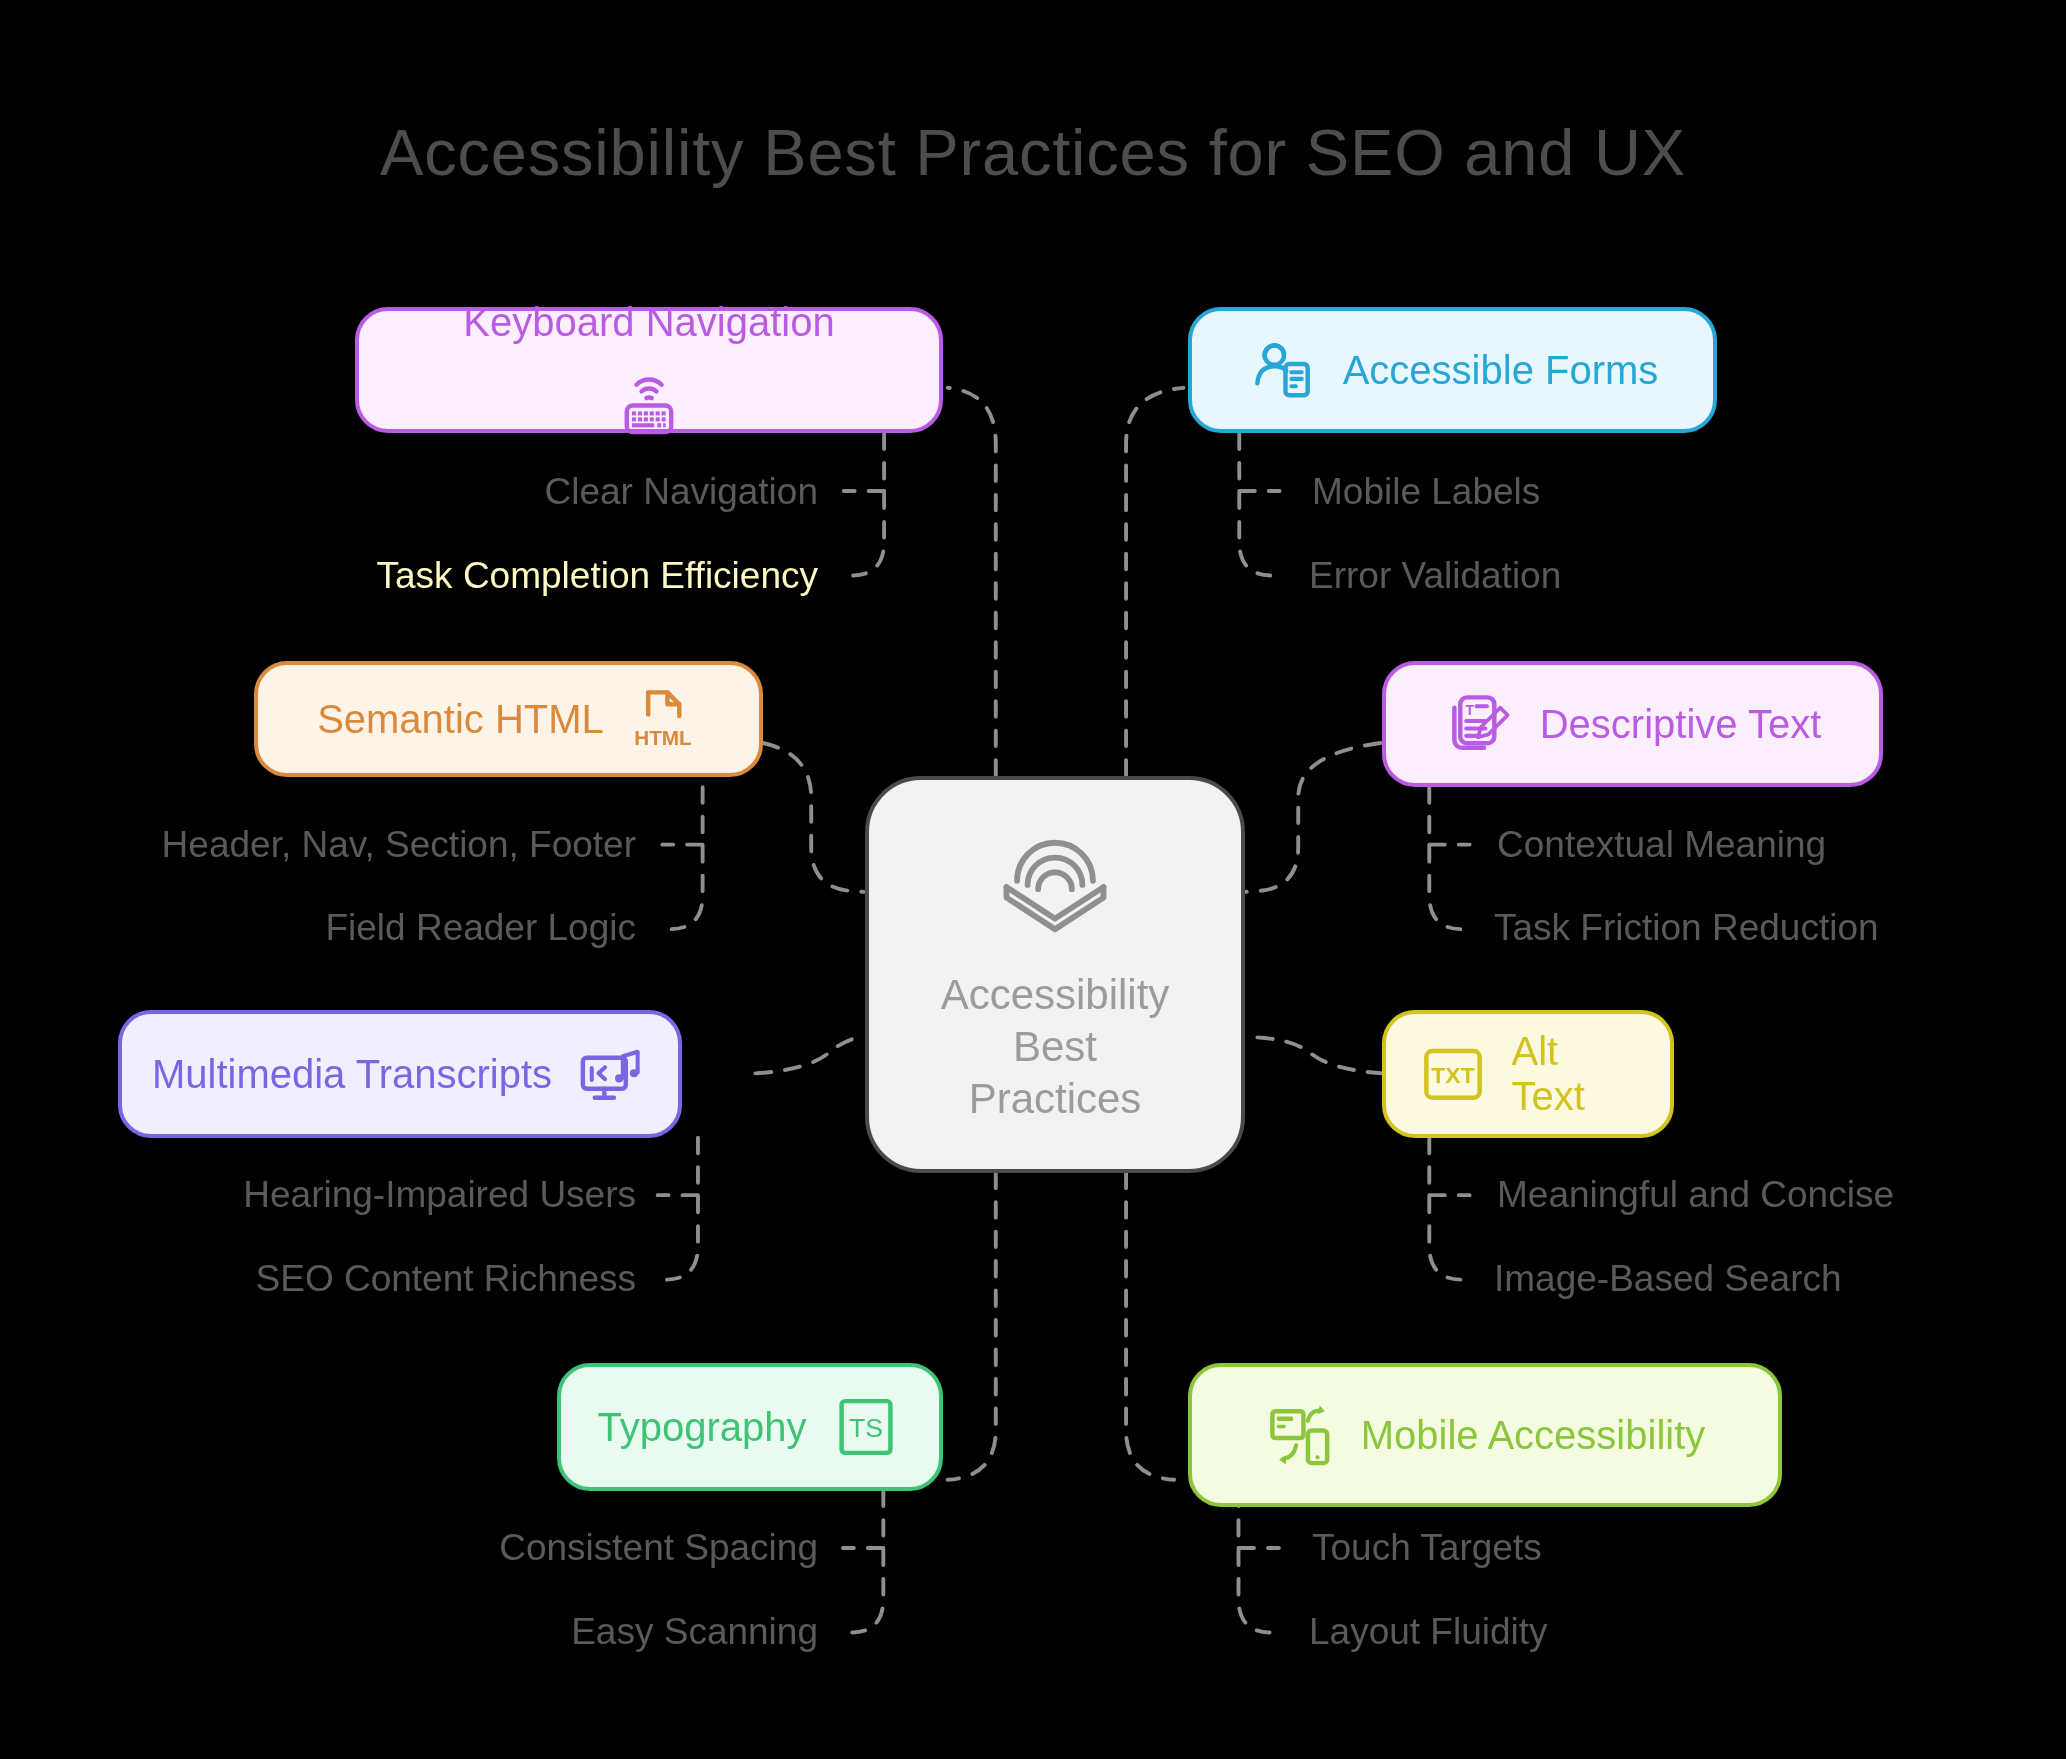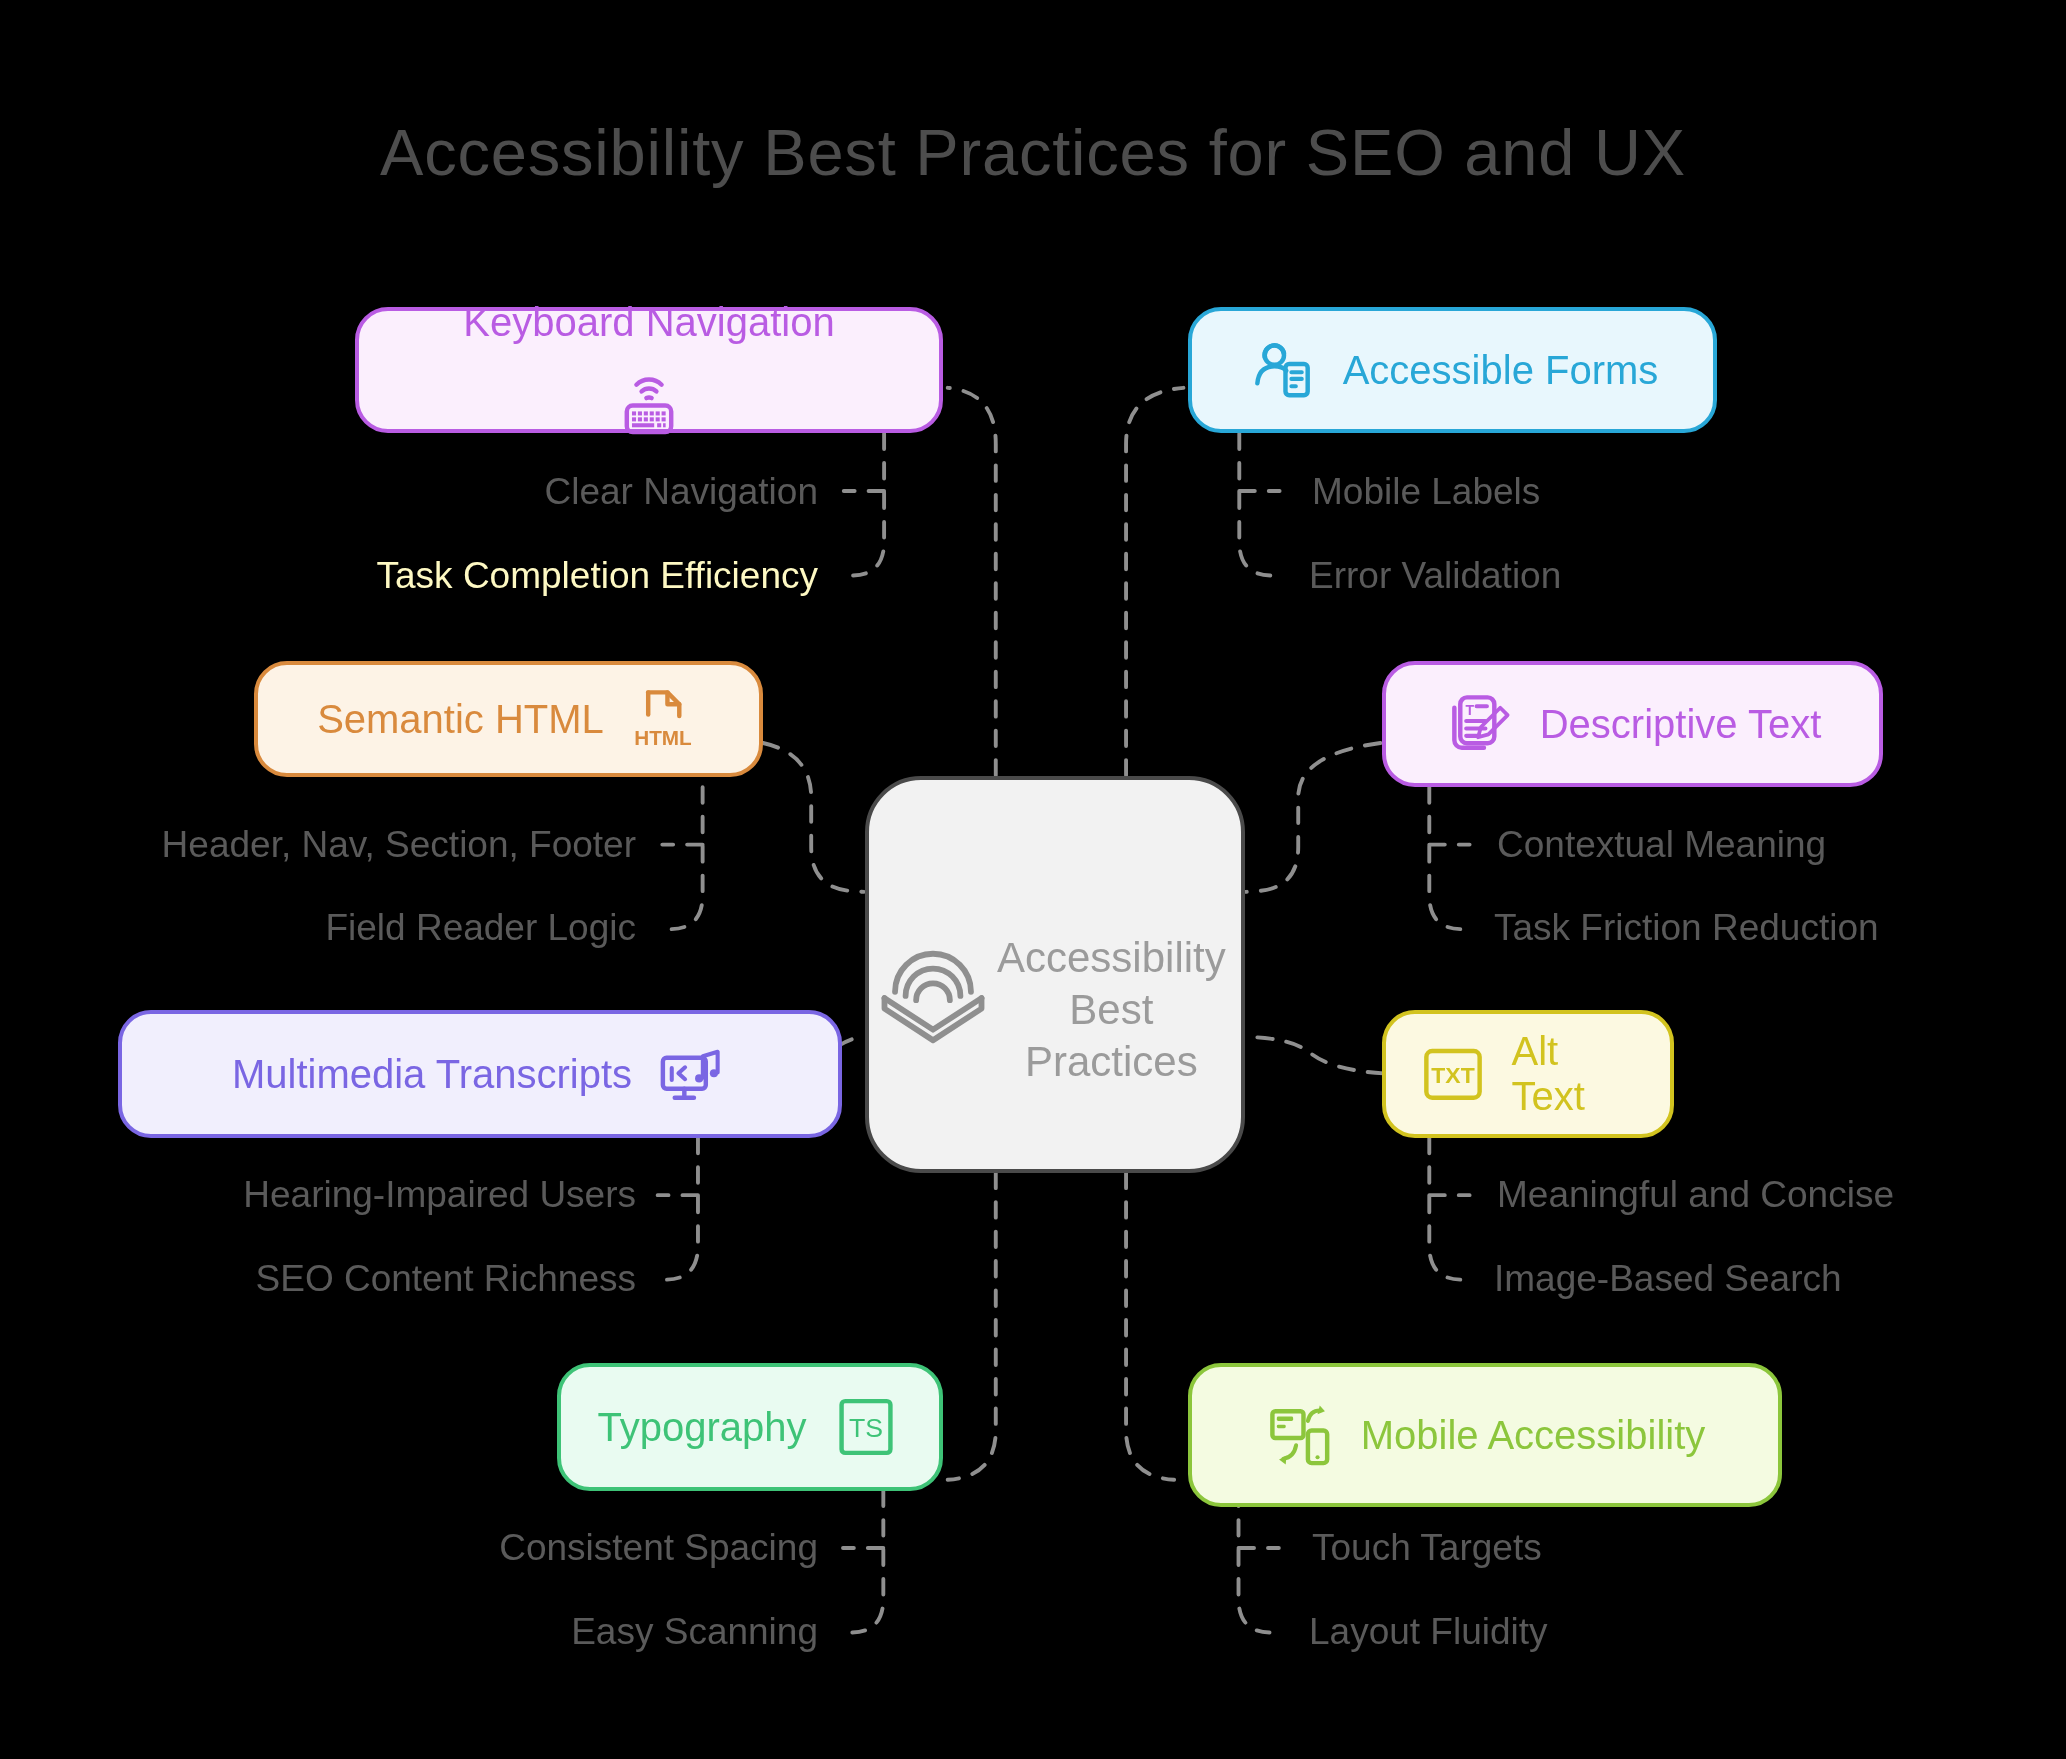--- a/index.html
+++ b/index.html
@@ -11,26 +11,26 @@
   .wires path{fill:none;stroke-width:5px;stroke-dasharray:20 18;stroke-linecap:round;}
   .node{position:absolute;display:flex;align-items:center;justify-content:center;
         gap:22px;border:4.7px solid;border-radius:33px;font-size:40px;font-weight:400;
         box-sizing:border-box;padding:0 29.5px;}
   .node .icon{flex:0 0 auto;display:flex;}
   .node .icon svg{width:74px;height:74px;}
   .n-kb{left:355px;top:307px;width:588px;height:126px;}
   .n-af{left:1188px;top:307px;width:529px;height:126px;}
   .n-sh{left:254px;top:661px;width:509px;height:116px;}
   .n-dt{left:1382px;top:661px;width:501px;height:126px;}
-  .n-mt{left:118px;top:1010px;width:724px;height:128px;}
+  .n-mt{left:118px;top:1010px;width:564px;height:128px;}
   .n-at{left:1382px;top:1010px;width:292px;height:128px;}
   .n-ty{left:557px;top:1363px;width:386px;height:128px;}
   .n-ma{left:1188px;top:1363px;width:594px;height:144px;}
   .center{position:absolute;left:865px;top:776px;width:380px;height:397px;
-          border-radius:56px;border:4.7px solid;display:flex;flex-direction:row;
+          border-radius:56px;border:4.7px solid;display:flex;flex-direction:column;
           align-items:center;justify-content:flex-start;box-sizing:border-box;padding-top:48px;}
   .center .icon svg{width:128px;height:116px;}
   .center .ctext{margin-top:22px;font-size:42px;line-height:52px;text-align:center;}
   .sub{position:absolute;font-size:37px;line-height:47px;white-space:nowrap;}
   .sub.r{text-align:right;}
   .icon svg{stroke:currentColor;fill:none;stroke-linecap:round;stroke-linejoin:round;}
   .icon text{stroke:none;fill:currentColor;font-family:"Liberation Sans",sans-serif;}
 </style>
 </head>
 <body>

